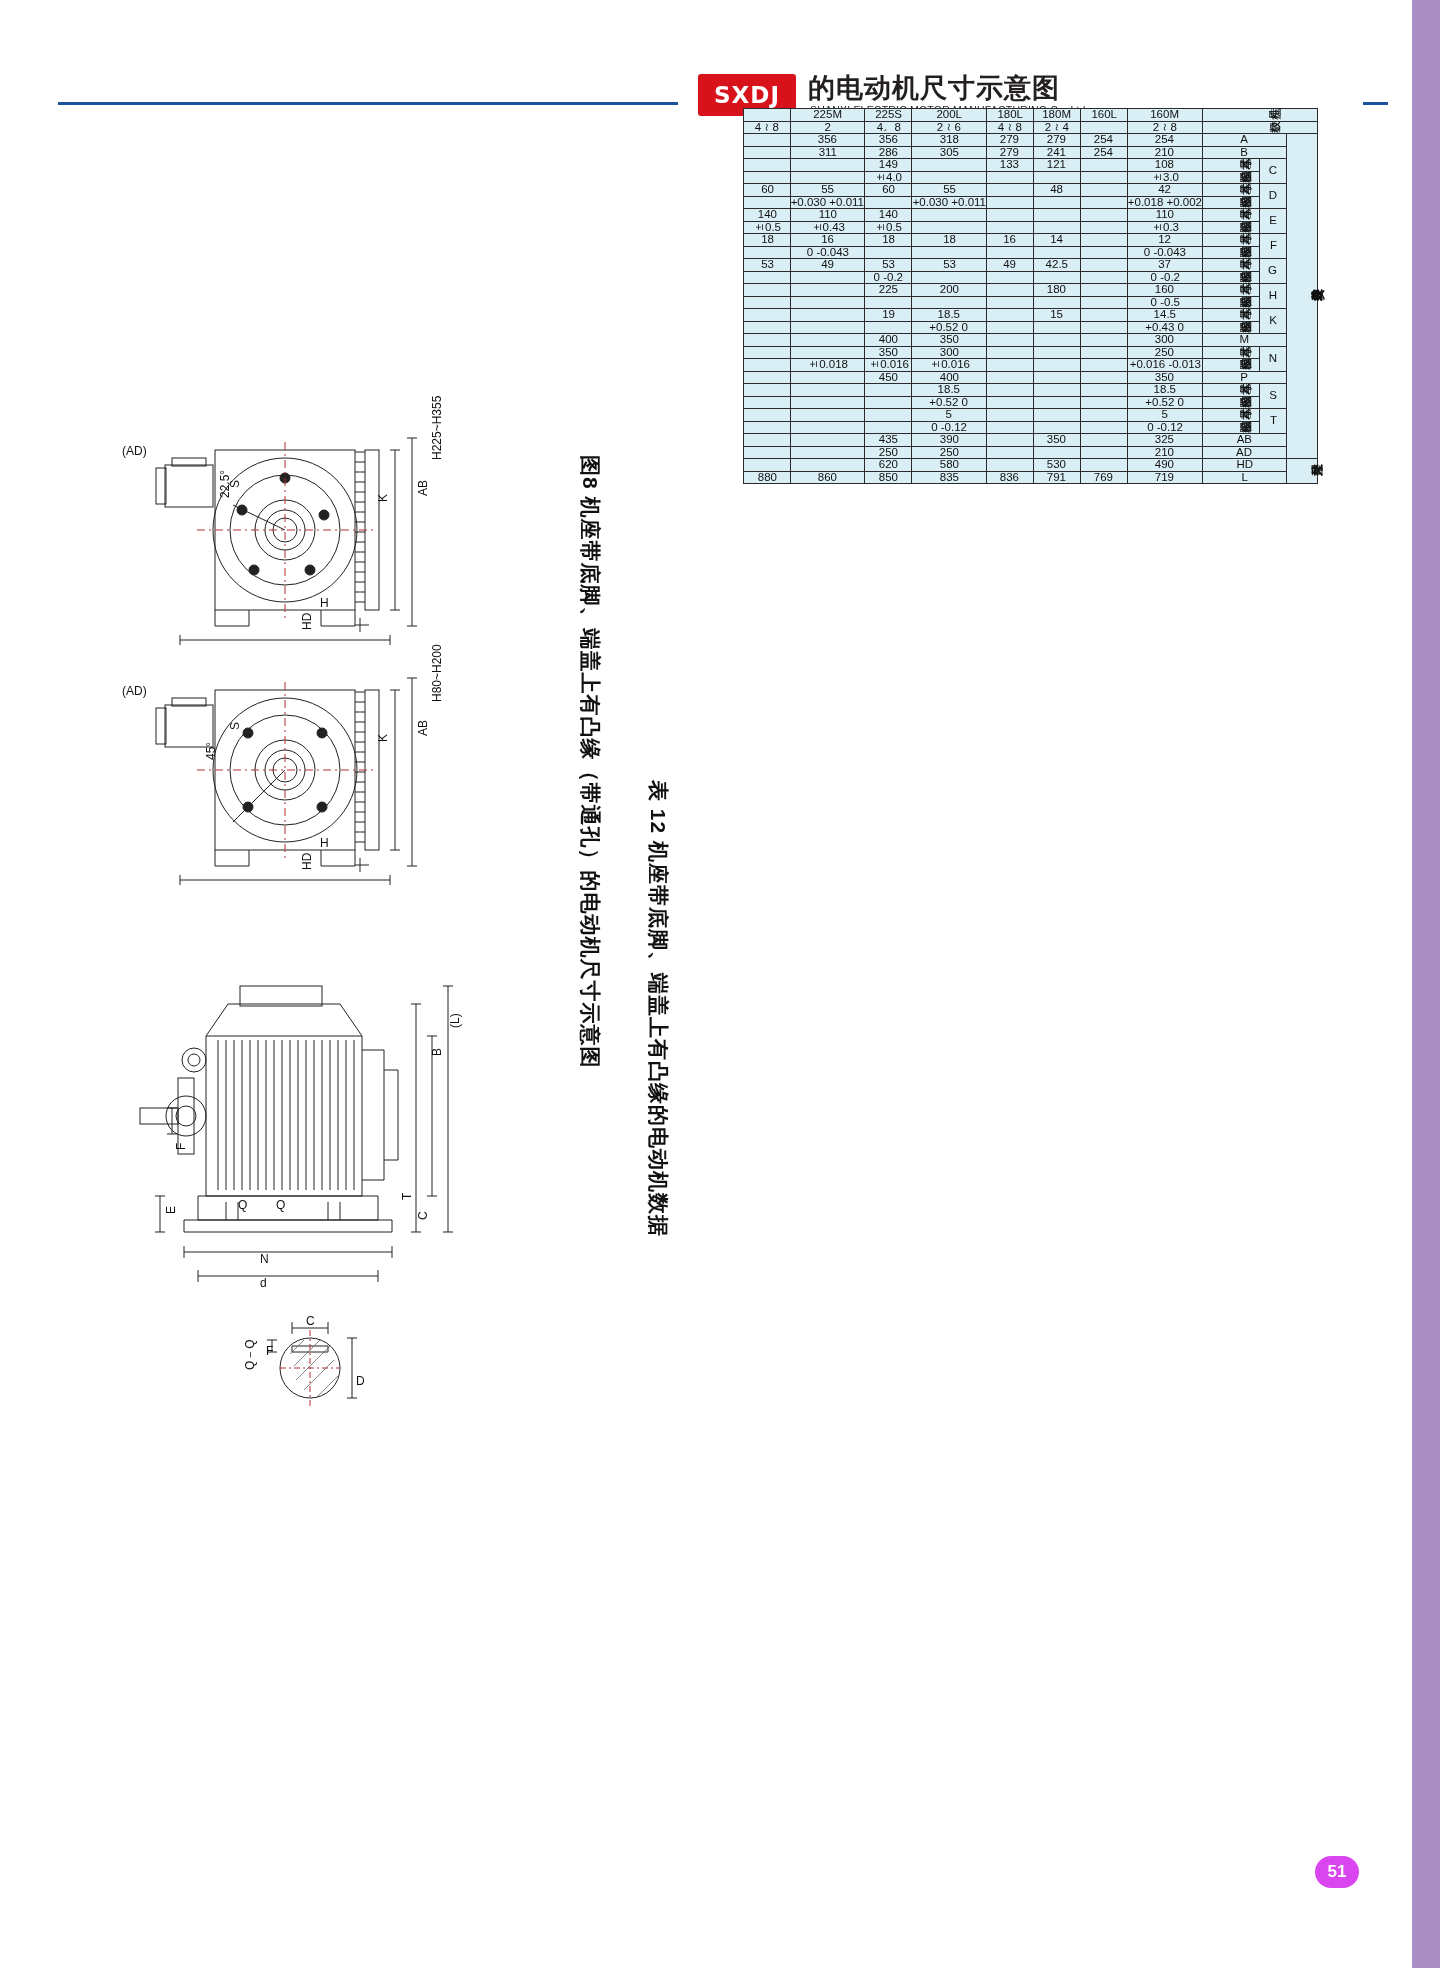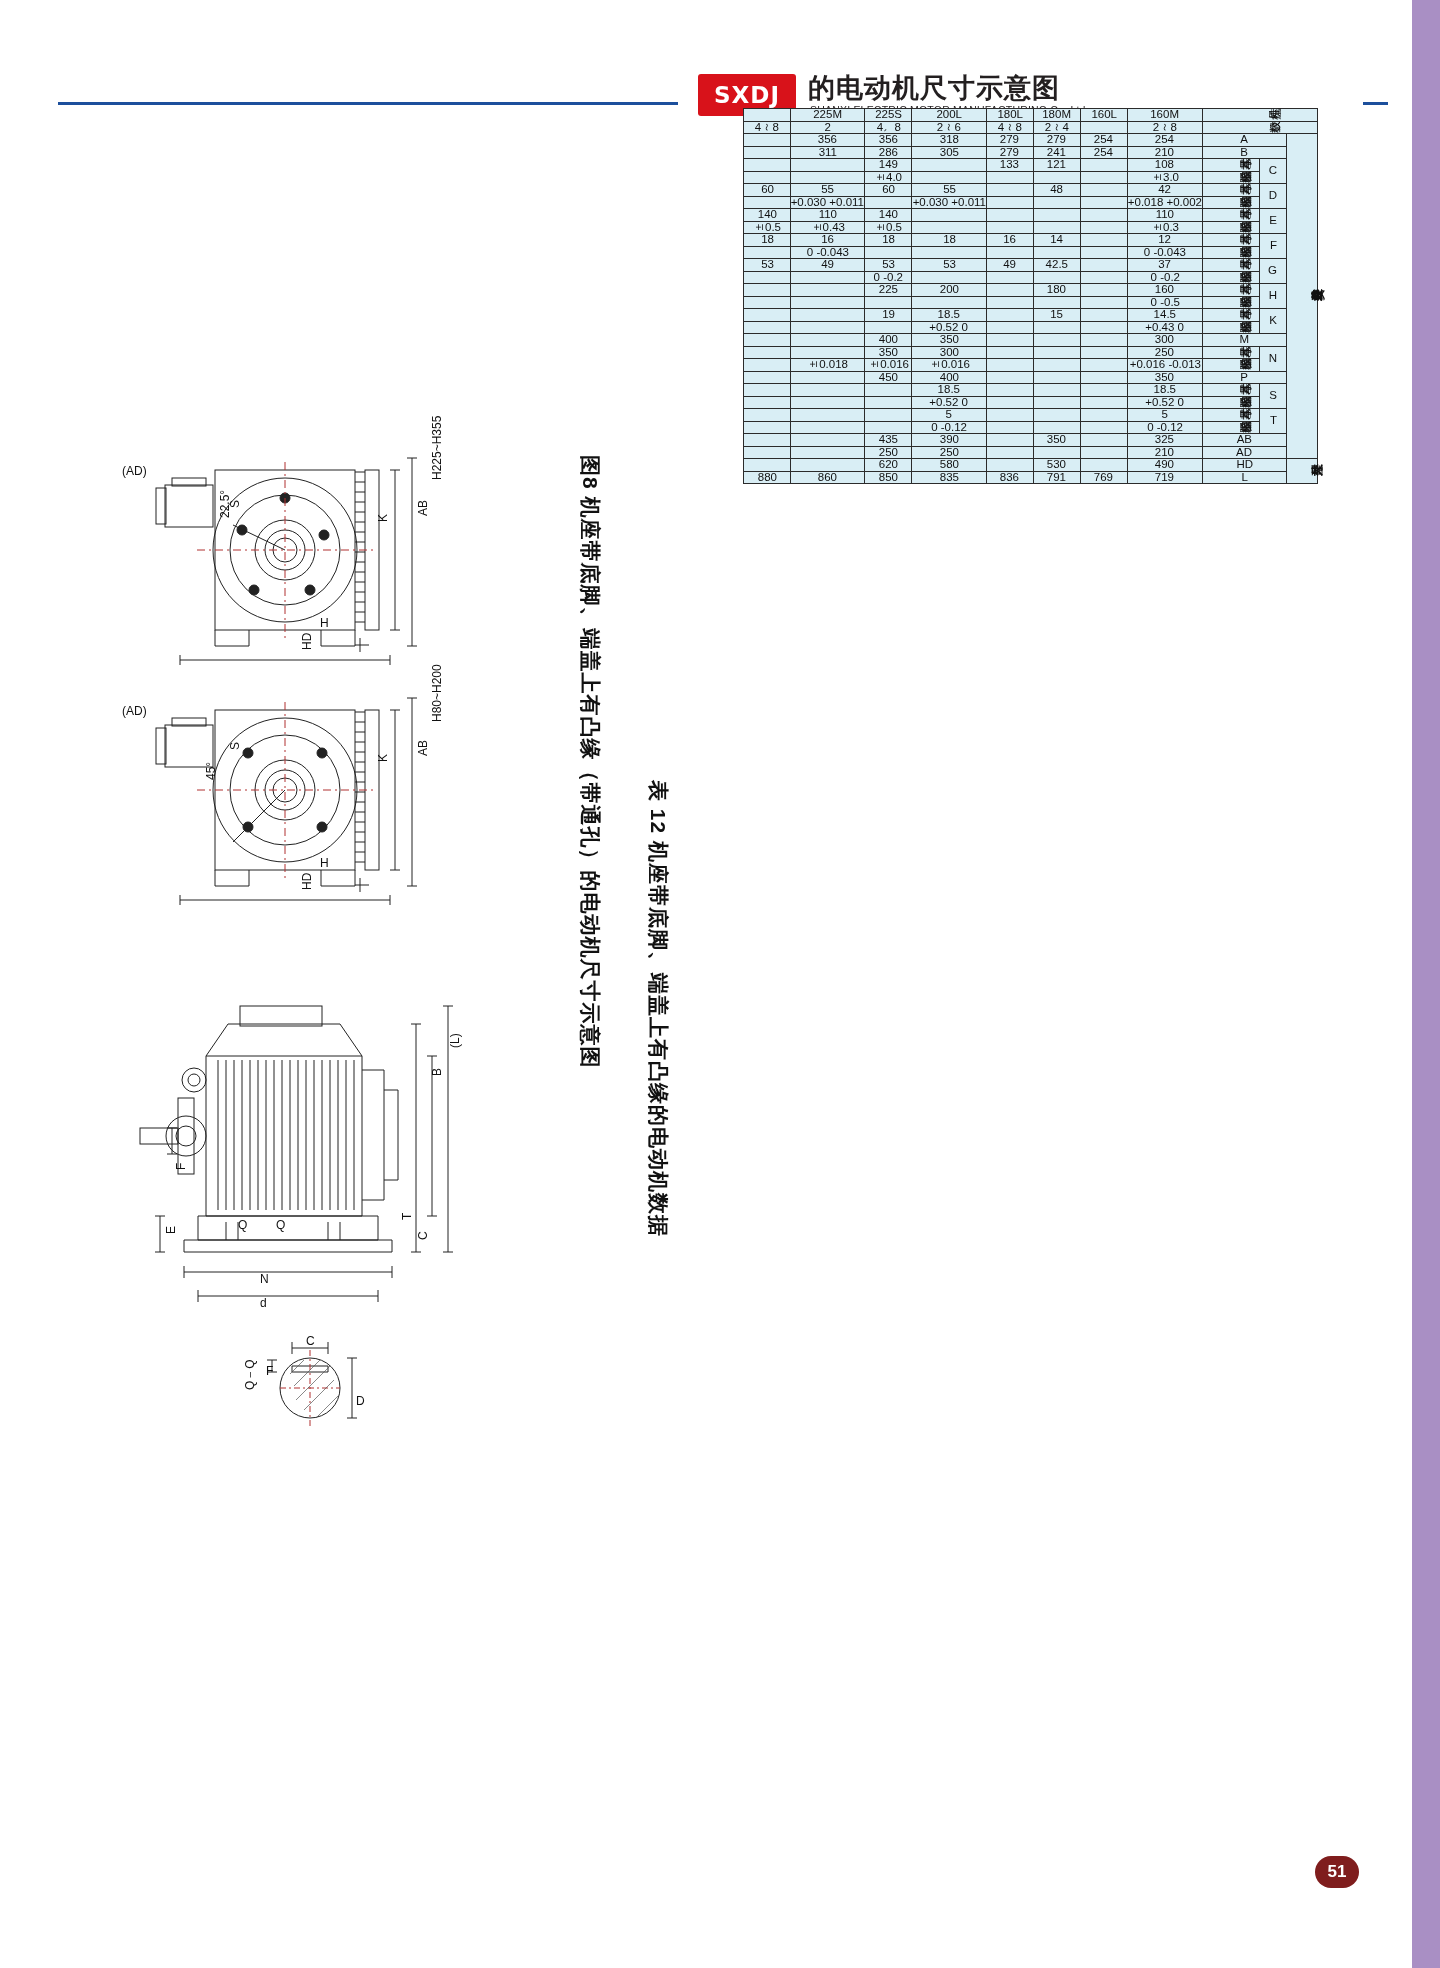--- a/index.html
+++ b/index.html
@@ -17,31 +17,31 @@
   .header .rule-right{position:absolute;left:1305px;top:42px;width:25px;height:3px;background:#1c4f9c;}
   .logo-box{position:absolute;left:640px;top:14px;width:98px;height:42px;background:#d8121a;
             border-radius:3px;display:flex;align-items:center;justify-content:center;}
   .logo-box span{color:#fff;font-weight:bold;font-size:23px;letter-spacing:1px;
             font-family:"DejaVu Sans",sans-serif;}
   .logo-cn{position:absolute;left:750px;top:10px;font-size:27px;font-weight:bold;color:#231f20;letter-spacing:1px;}
   .logo-en{position:absolute;left:752px;top:44px;font-size:10.5px;color:#231f20;letter-spacing:.2px;}
 
   
   .page-num{position:absolute;left:1315px;top:1856px;width:44px;height:32px;border-radius:16px;
-    background:#7f1d1d;color:#fff;display:flex;align-items:center;justify-content:center;
+    background:#d946ef;color:#fff;display:flex;align-items:center;justify-content:center;
     font-size:17px;font-weight:bold;}
 
   
   .vtext{position:absolute;transform-origin:0 0;transform:rotate(90deg);white-space:nowrap;}
 
   .cap-fig{left:604px;top:455px;font-size:21px;font-weight:bold;color:#111;letter-spacing:1px;}
   .cap-tab{left:672px;top:780px;font-size:21px;font-weight:bold;color:#111;letter-spacing:1px;}
 
   
-  .draw{position:absolute;left:100px;top:450px;width:500px;height:1200px;}
+  .draw{position:absolute;left:100px;top:430px;width:500px;height:1200px;}
   .draw svg{position:absolute;left:0;top:0;}
   .dlabel{position:absolute;font-size:12px;color:#111;}
   .dlabel.rot{transform-origin:0 0;transform:rotate(-90deg);}
 
   
   #tablewrap{
     position:absolute;
     left:1318px;  
     top:108px;
     transform-origin:0 0;

